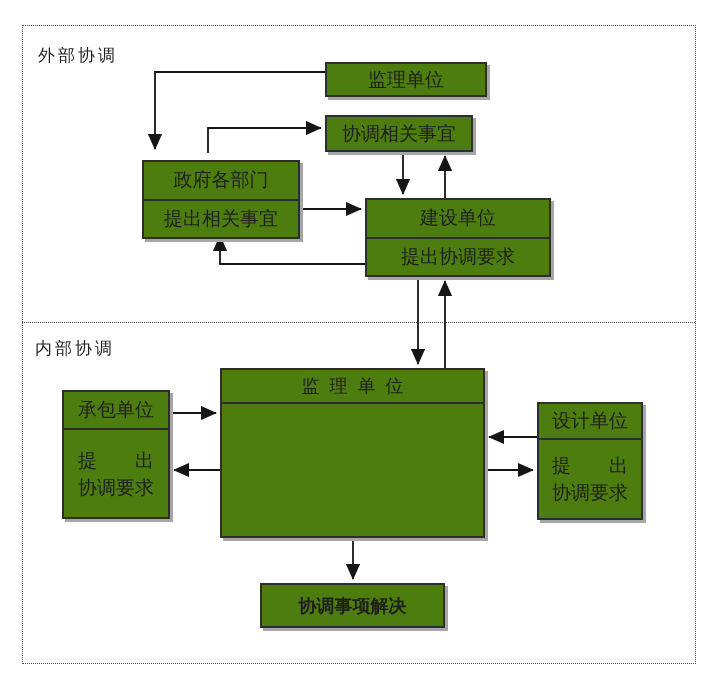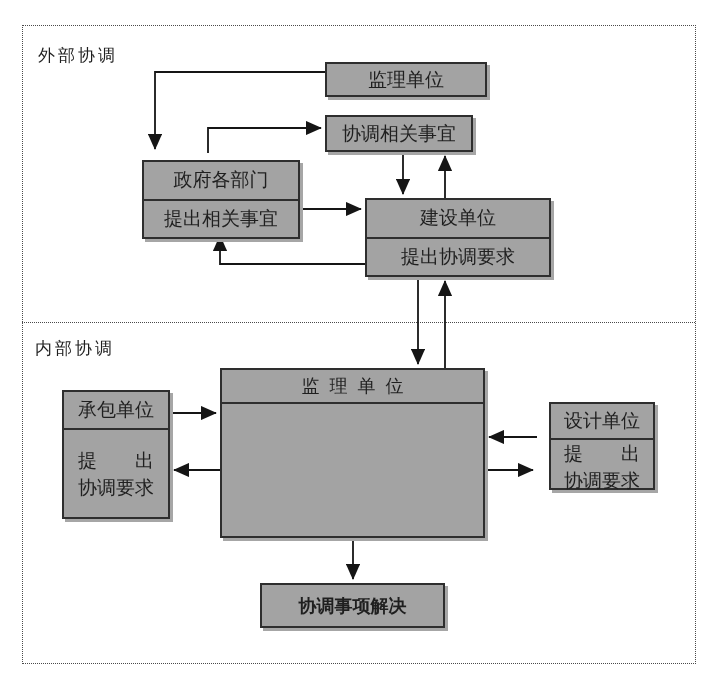--- a/index.html
+++ b/index.html
@@ -7,21 +7,21 @@
     position:relative;width:720px;height:690px;background:#ffffff;
     font-family:"Liberation Serif","DejaVu Serif",serif;color:#1f1f1f;
     overflow:hidden;
   }
   .frame{position:absolute;border:1px dotted #4a4a4a;z-index:0;}
   .divider-line{position:absolute;border-top:1px dotted #4a4a4a;height:0;z-index:0;}
   .section-label{position:absolute;font-size:17px;letter-spacing:3px;z-index:2;white-space:pre;}
   .connectors{position:absolute;left:0;top:0;z-index:1;}
   .connectors polyline{fill:none;stroke:#151515;stroke-width:1.8;}
   .box{
-    position:absolute;background:#a3a3a3;border:2px solid #2e2e2e;
+    position:absolute;background:#4d7c0f;border:2px solid #2e2e2e;
     box-shadow:3px 3px 0 #a6a6a6;box-sizing:border-box;z-index:2;
     display:flex;flex-direction:column;
   }
   .row{
     display:flex;align-items:center;justify-content:center;
     font-size:19px;white-space:pre;flex:1;
   }
   .row.sep{border-top:2px solid #2e2e2e;}
   .row.two-line{flex-direction:column;line-height:27px;justify-content:center;}
   .center-title{
@@ -90,21 +90,21 @@
     <div class="row sep two-line">
       <div>提　　出</div>
       <div>协调要求</div>
     </div>
   </div>
 
   <div class="box" style="left:220px;top:368px;width:265px;height:170px;">
     <div class="center-title">监理单位</div>
   </div>
 
-  <div class="box" style="left:549px;top:402px;width:106px;height:88px;">
+  <div class="box" style="left:537px;top:402px;width:106px;height:118px;">
     <div class="row" style="flex:0 0 34px;">设计单位</div>
     <div class="row sep two-line">
       <div>提　　出</div>
       <div>协调要求</div>
     </div>
   </div>
 
   <div class="box" style="left:260px;top:583px;width:185px;height:45px;font-weight:bold;">
     <div class="row" style="font-size:18px;">协调事项解决</div>
   </div>

